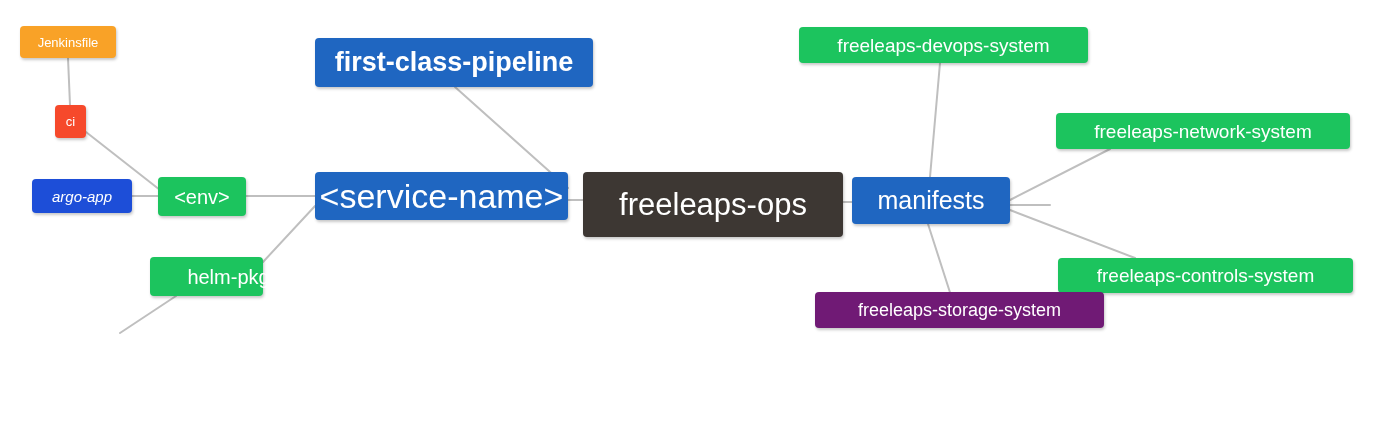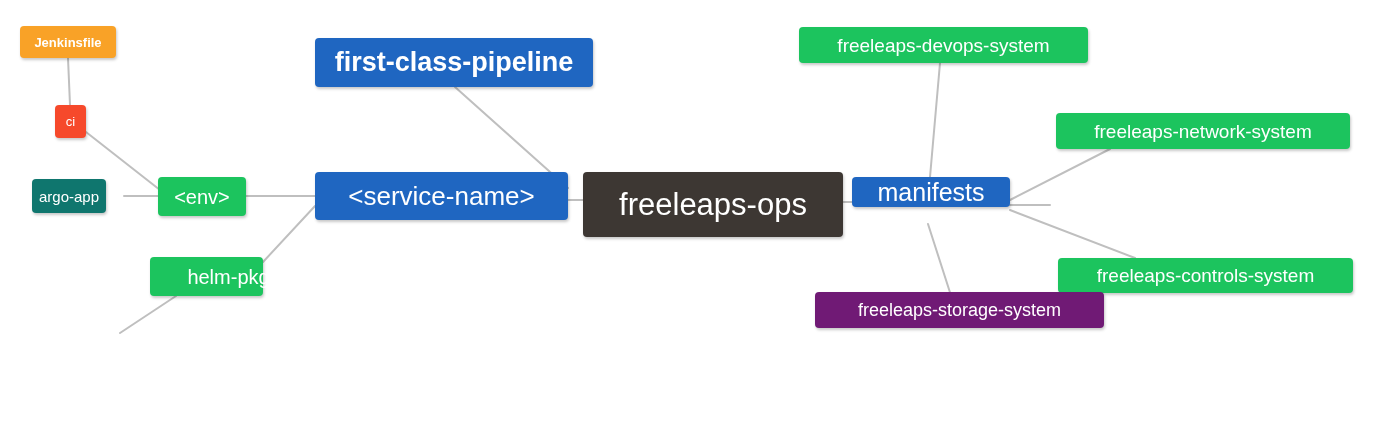--- a/index.html
+++ b/index.html
@@ -54,26 +54,26 @@
       <path d="M 315,206 L 263,262" stroke="#bfbfbf" stroke-width="2" fill="none" stroke-linecap="round"></path>
       <path d="M 176,296 L 120,333" stroke="#bfbfbf" stroke-width="2" fill="none" stroke-linecap="round"></path>
       <path d="M 568,200 L 583,200" stroke="#bfbfbf" stroke-width="2" fill="none" stroke-linecap="round"></path>
       <path d="M 843,202 L 852,202" stroke="#bfbfbf" stroke-width="2" fill="none" stroke-linecap="round"></path>
       <path d="M 930,177 L 940,63" stroke="#bfbfbf" stroke-width="2" fill="none" stroke-linecap="round"></path>
       <path d="M 1010,200 L 1110,149" stroke="#bfbfbf" stroke-width="2" fill="none" stroke-linecap="round"></path>
       <path d="M 1010,205 L 1050,205" stroke="#bfbfbf" stroke-width="2" fill="none" stroke-linecap="round"></path>
       <path d="M 1010,210 L 1135,258" stroke="#bfbfbf" stroke-width="2" fill="none" stroke-linecap="round"></path>
       <path d="M 928,224 L 955,308" stroke="#bfbfbf" stroke-width="2" fill="none" stroke-linecap="round"></path>
     </svg>
-<div class="node" style="left: 20px; top: 26px; width: 96px; height: 32px; background: rgb(249, 162, 39); font-size: 13px; font-weight: bold;">Jenkinsfile</div>
+<div class="node" style="left: 20px; top: 26px; width: 96px; height: 32px; background: rgb(249, 162, 39); font-size: 13px;">Jenkinsfile</div>
     <div class="node" style="left: 55px; top: 105px; width: 31px; height: 33px; background: rgb(246, 73, 43); font-size: 13px;">ci</div>
-    <div class="node" style="left: 32px; top: 179px; width: 74px; height: 34px; background: #0f766e; font-size: 15px;">argo-app</div>
+    <div class="node" style="left: 32px; top: 179px; width: 100px; height: 34px; background: #1d4ed8; font-size: 15px; font-style: italic;">argo-app</div>
     <div class="node" style="left: 158px; top: 177px; width: 88px; height: 39px; background: rgb(28, 196, 94); font-size: 20px;">&lt;env&gt;</div>
     <div class="node" style="left: 150px; top: 257px; width: 113px; height: 39px; background: rgb(28, 196, 94); font-size: 20px; padding-left: 44px;">helm-pkg</div>
     <div class="node" style="left: 315px; top: 38px; width: 278px; height: 49px; background: rgb(31, 102, 193); font-size: 27px; font-weight: bold;">first-class-pipeline</div>
-    <div class="node" style="left: 315px; top: 172px; width: 253px; height: 48px; background: rgb(31, 102, 193); font-size: 26px;">&lt;service-name&gt;</div>
+    <div class="node" style="left: 315px; top: 172px; width: 253px; height: 48px; background: rgb(31, 102, 193); font-size: 34px;">&lt;service-name&gt;</div>
     <div class="node" style="left: 583px; top: 172px; width: 260px; height: 65px; background: rgb(61, 55, 51); font-size: 31px;">freeleaps-ops</div>
-    <div class="node" style="left: 852px; top: 177px; width: 158px; height: 30px; background: rgb(31, 102, 193); font-size: 25px;">manifests</div>
+    <div class="node" style="left: 852px; top: 177px; width: 158px; height: 47px; background: rgb(31, 102, 193); font-size: 25px;">manifests</div>
     <div class="node" style="left: 799px; top: 27px; width: 289px; height: 36px; background: rgb(28, 196, 94); font-size: 19px;">freeleaps-devops-system</div>
     <div class="node" style="left: 1056px; top: 113px; width: 294px; height: 36px; background: rgb(28, 196, 94); font-size: 19px;">freeleaps-network-system</div>
     <div class="node" style="left: 1058px; top: 258px; width: 295px; height: 35px; background: rgb(28, 196, 94); font-size: 19px;">freeleaps-controls-system</div>
     <div class="node" style="left: 815px; top: 292px; width: 289px; height: 36px; background: #701a75; font-size: 18px;">freeleaps-storage-system</div>
   </div>
 
 </body></html>

